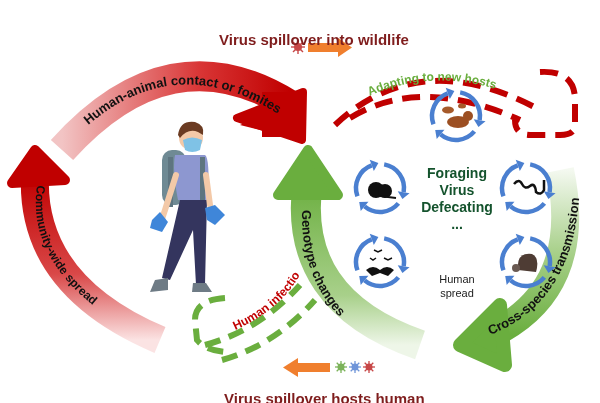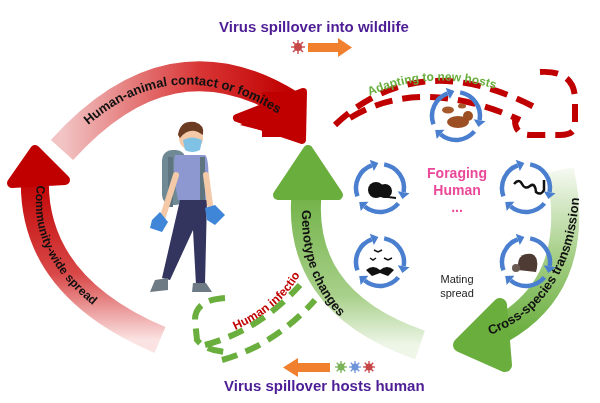--- a/index.html
+++ b/index.html
@@ -1,19 +1,19 @@
 <!DOCTYPE html>
 <html><head>
 <meta charset="utf-8">
 <style>
   html,body{margin:0;padding:0;background:#fff;}
   #stage{position:relative;width:600px;height:403px;overflow:hidden;background:#fff;font-family:"Liberation Sans",sans-serif;}
   svg{position:absolute;left:0;top:0;}
-  .title{position:absolute;font-weight:bold;font-size:15px;color:#4c1d95;white-space:nowrap;}
-  .behav{position:absolute;font-weight:bold;font-size:14px;color:#ec4899;text-align:center;line-height:17px;}
+  .title{position:absolute;font-weight:bold;font-size:15px;color:#7f1d1d;white-space:nowrap;margin-top:13px;}
+  .behav{position:absolute;font-weight:bold;font-size:14px;color:#14532d;text-align:center;line-height:17px;}
   .other{position:absolute;font-size:11px;color:#222;text-align:center;line-height:14px;}
 </style>
 </head>
 <body>
 
 <div id="stage">
 <svg width="600" height="403" viewBox="0 0 600 403">
   <defs>
     <linearGradient id="gRedTop" x1="0" y1="0" x2="1" y2="0">
       <stop offset="0" stop-color="#f2c4c4"></stop>
@@ -223,21 +223,22 @@
     <path d="M 152 220 L 160 212 L 168 222 L 162 232 L 150 228 Z" fill="#3f86d9"></path>
     <path d="M 205 208 L 215 205 L 225 215 L 215 225 L 207 220 Z" fill="#3f86d9"></path>
   </g>
 </svg>
 
 <div class="title" style="left:219px;top:18px;">Virus spillover into wildlife</div>
 <div class="title" style="left:224px;top:377px;">Virus spillover hosts human</div>
 
 <div class="behav" style="left:407px;top:165px;width:100px;">
   <div>Foraging</div>
-  <div>Human</div>
+  <div>Virus</div>
+  <div>Defecating</div>
   <div>...</div>
 </div>
 
 <div class="other" style="left:427px;top:272px;width:60px;">
-  <div>Mating</div>
+  <div>Human</div>
   <div>spread</div>
 </div>
 </div>
 
 </body></html>

